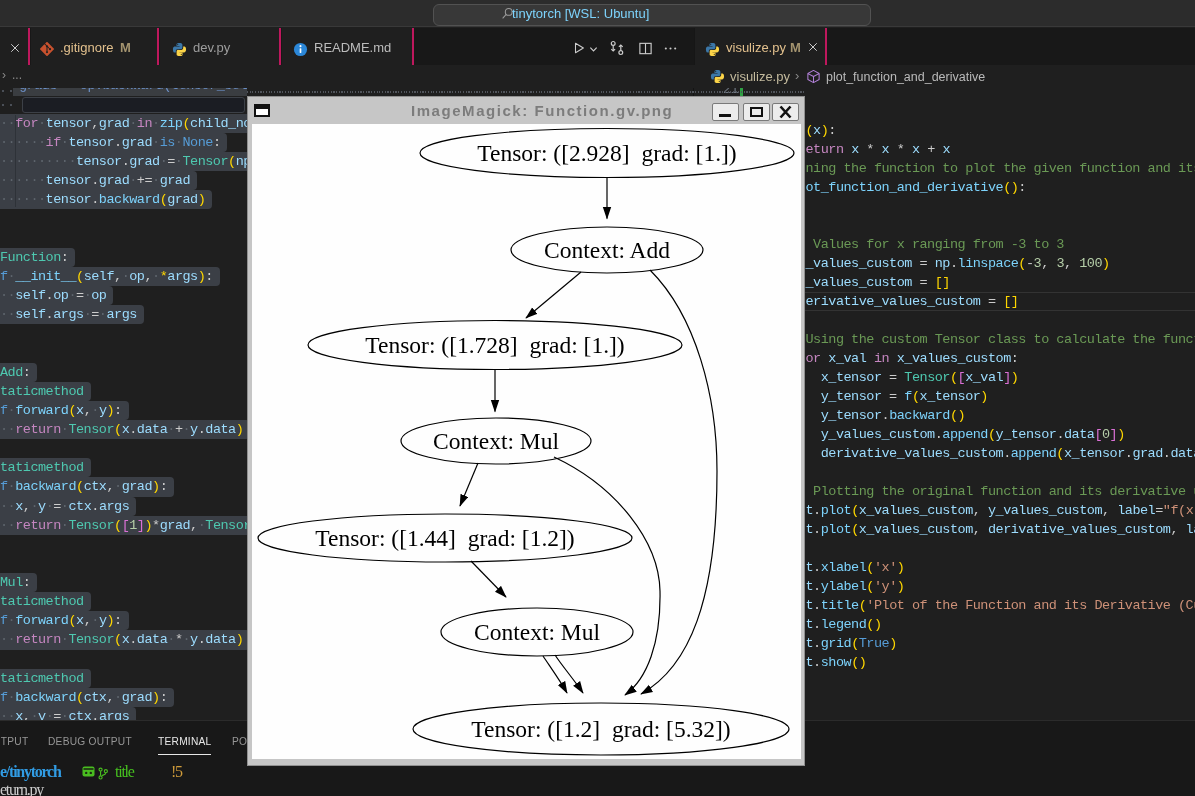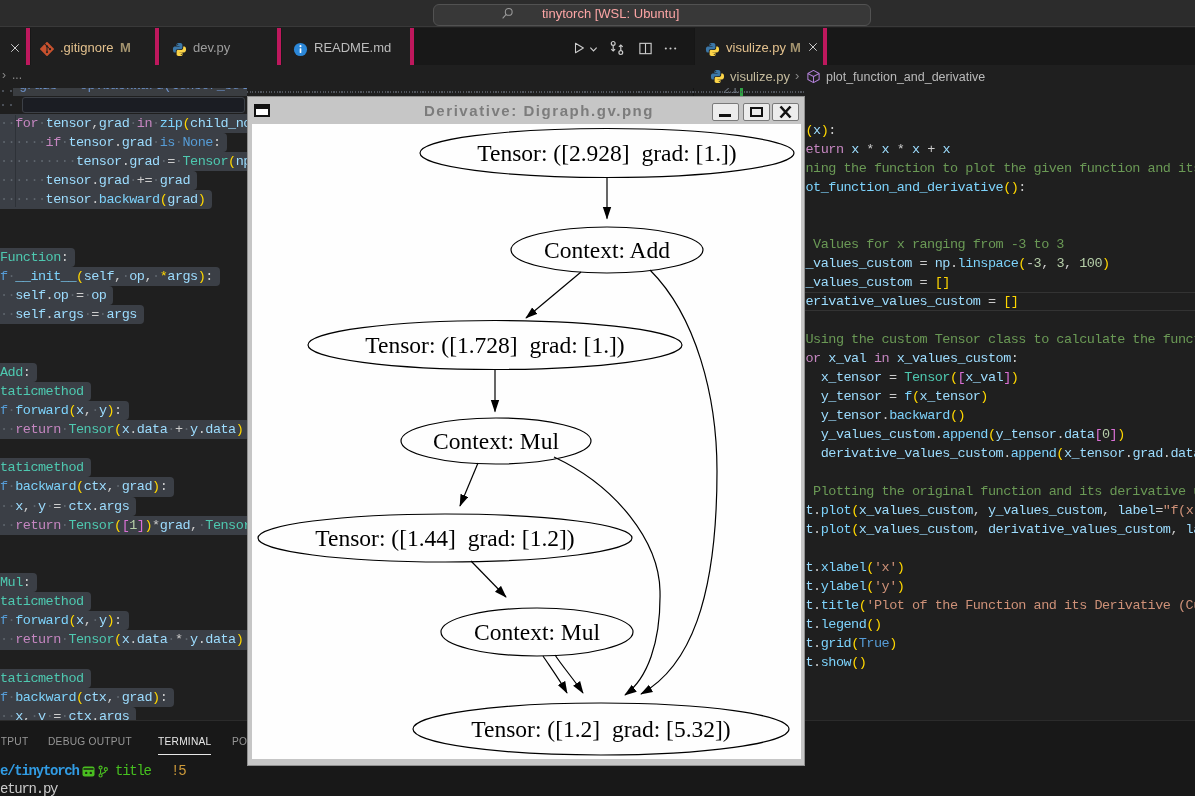--- a/index.html
+++ b/index.html
@@ -1,23 +1,23 @@
 <!DOCTYPE html>
 <html><head><meta charset="utf-8"><style>
 * { margin:0; padding:0; box-sizing:border-box; }
 html,body { width:1195px; height:796px; overflow:hidden; background:#1f1f1f; font-family:"Liberation Sans",sans-serif; }
 #root { position:relative; width:1195px; height:796px; }
 .abs { position:absolute; }
 
 #titlebar { left:0; top:0; width:1195px; height:27px; background:#2c2c2c; border-bottom:1px solid #393939; }
 #searchbox { left:433px; top:4px; width:438px; height:22px; background:#383838; border:1px solid #525252; border-radius:6px; }
-#searchtxt { left:542px; top:6px; font-size:13px; color:#fca5a5; }
+#searchtxt { left:512px; top:6px; font-size:13px; color:#7dd3fc; }
 
 #tabrow { left:0; top:28px; width:1195px; height:37px; background:#181818; }
-.tab { position:absolute; top:0; height:37px; background:#1f1f1f; border-right:4px solid #be185d; }
+.tab { position:absolute; top:0; height:37px; background:#1f1f1f; border-right:2px solid #be185d; }
 .tab .lbl { position:absolute; top:12px; font-size:13px; white-space:nowrap; }
 .tab .ticon { position:absolute; top:13.5px; }
 .m { color:#a4946f; font-weight:bold; font-size:12px; }
 
 #crumbrow { left:0; top:65px; width:1195px; height:23px; background:#1f1f1f; }
 
 #editors { left:0; top:88px; width:1195px; height:632px; background:#1f1f1f; overflow:hidden; }
 pre { font-family:"Liberation Mono",monospace; font-size:13.5px; letter-spacing:-0.5px; }
 #lpre { position:absolute; left:0px; top:25.7px; line-height:19.15px; }
 #rpre { position:absolute; left:805.5px; top:32.8px; line-height:19px; }
@@ -26,21 +26,21 @@
 #rpre .cl { height:19px; }
 i { font-style:normal; }
 .k { color:#c586c0; } .b { color:#569cd6; } .v { color:#9cdcfe; } .fn { color:#7dd3fc; }
 .t { color:#4ec9b0; } .n { color:#b5cea8; } .s { color:#ce9178; } .c { color:#6a9955; }
 .o { color:#cccccc; } .g { color:#ffd700; } .p { color:#da70d6; } .wds { color:#5e656d; }
 b.sel { font-weight:normal; background:#3b3f46; display:inline-block; height:19.15px; line-height:19.15px; vertical-align:top; border-radius:0 4px 4px 0; padding-right:7px; }
 
 #panel { left:0; top:720px; width:1195px; height:76px; background:#181818; border-top:1px solid #2b2b2b; }
 .ptab { position:absolute; top:15px; font-size:10.2px; color:#969696; letter-spacing:0.25px; white-space:nowrap; }
 
-.term { position:absolute; font-family:Liberation Mono, monospace; font-size:14px; letter-spacing:-1.25px; color:#cccccc; white-space:pre; }
+.term { position:absolute; font-family:Liberation Serif, serif; font-size:16px; letter-spacing:-1.25px; color:#cccccc; white-space:pre; }
 
 #imwin { left:247px; top:96px; width:558px; height:670px; background:#c6c6c6; border:1px solid #909090; z-index:50; }
 #imtitle { left:0; top:0; width:100%; height:27px; }
 #imtext { left:163px; top:5px; width:256px; text-align:center; font-size:15px; font-weight:bold; letter-spacing:1.55px; color:#7c7c7c; white-space:nowrap; }
 #imcontent { left:4px; top:27px; width:549px; height:635px; background:#fefefe; }
 .imbtn { position:absolute; top:6px; width:27px; height:18px; background:#ececec; border:1px solid #7a7a7a; border-radius:2px; }
 .imbtn svg { display:block; }
 svg { vertical-align:top; }
 .ic { position:absolute; }
 </style></head>
@@ -182,21 +182,21 @@
             </g>
           </svg></span><span class="abs" style="left:115px;color:#46c01f">title</span><span class="abs" style="left:171px;color:#cf9b3a">!5</span></div>
   <div class="term" style="left:0;top:60px">eturn.py</div>
 </div>
 
 <div class="abs" id="imwin">
   <div class="abs" id="imtitle"></div>
   <div class="abs" style="left:6px;top:7px;width:16px;height:13px;background:#fff;border:2px solid #111">
         <div style="position:absolute;left:-1px;top:-1px;width:14px;height:3.5px;background:#111"></div>
       </div>
-  <div class="abs" id="imtext">Derivative: Digraph.gv.png</div>
+  <div class="abs" id="imtext">ImageMagick: Function.gv.png</div>
   <div class="imbtn" style="left:464px">
         <div style="position:absolute;left:6px;top:10px;width:12px;height:3px;background:#111"></div>
       </div>
   <div class="imbtn" style="left:495px">
         <div style="position:absolute;left:6px;top:3px;width:13px;height:10px;border:2.5px solid #111"></div>
       </div>
   <div class="imbtn" style="left:524px">
         <svg width="25" height="16" viewBox="0 0 25 16">
           <path stroke="#111" stroke-width="2.6" d="M7.5 2.5l10 11M17.5 2.5l-10 11"></path>
         </svg>

